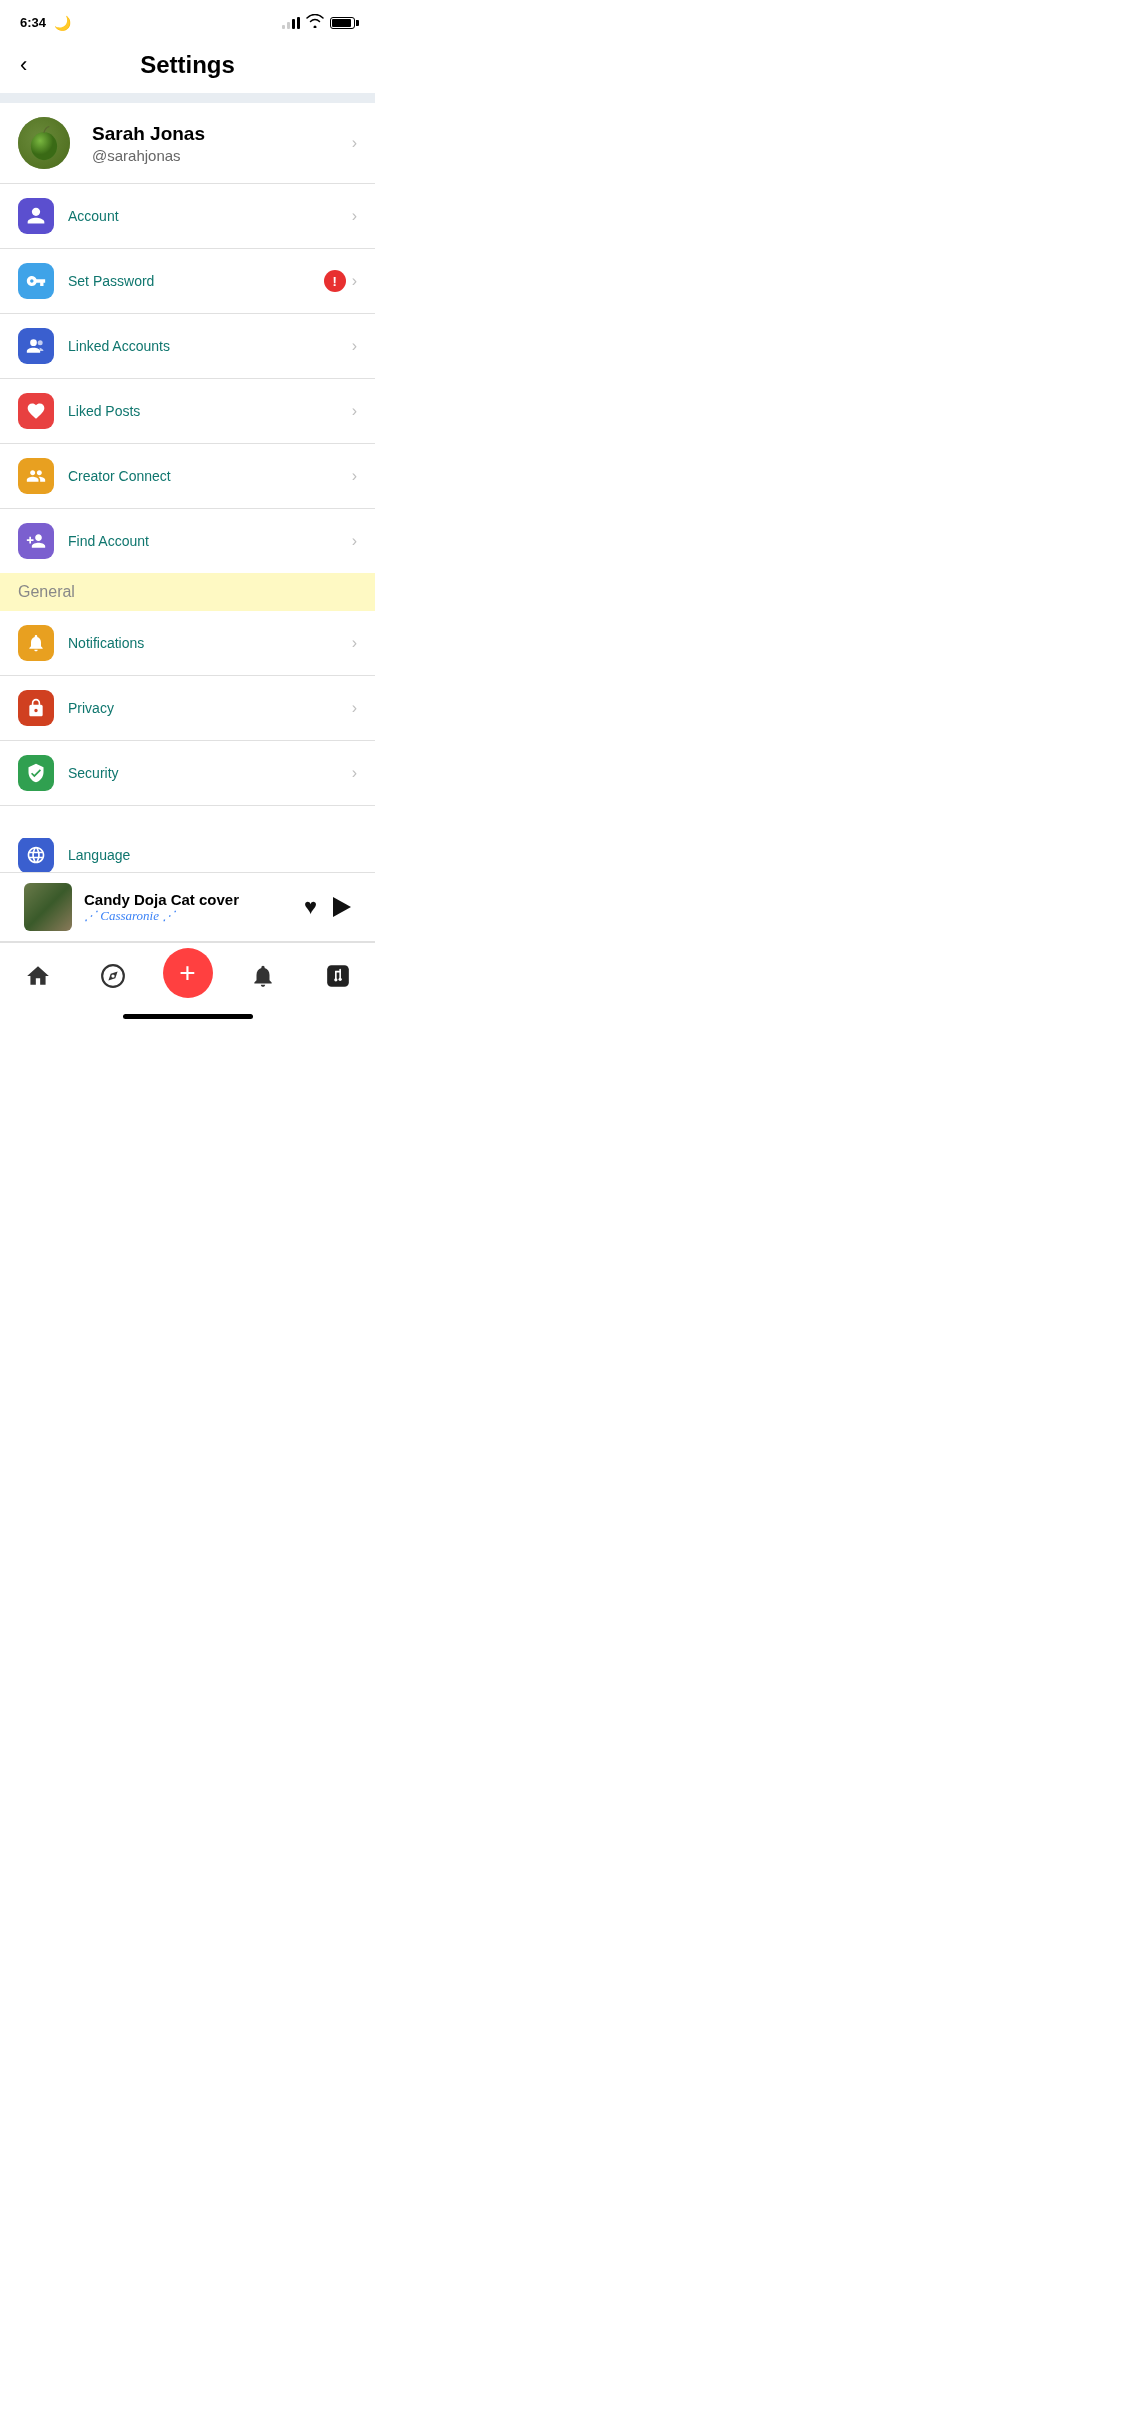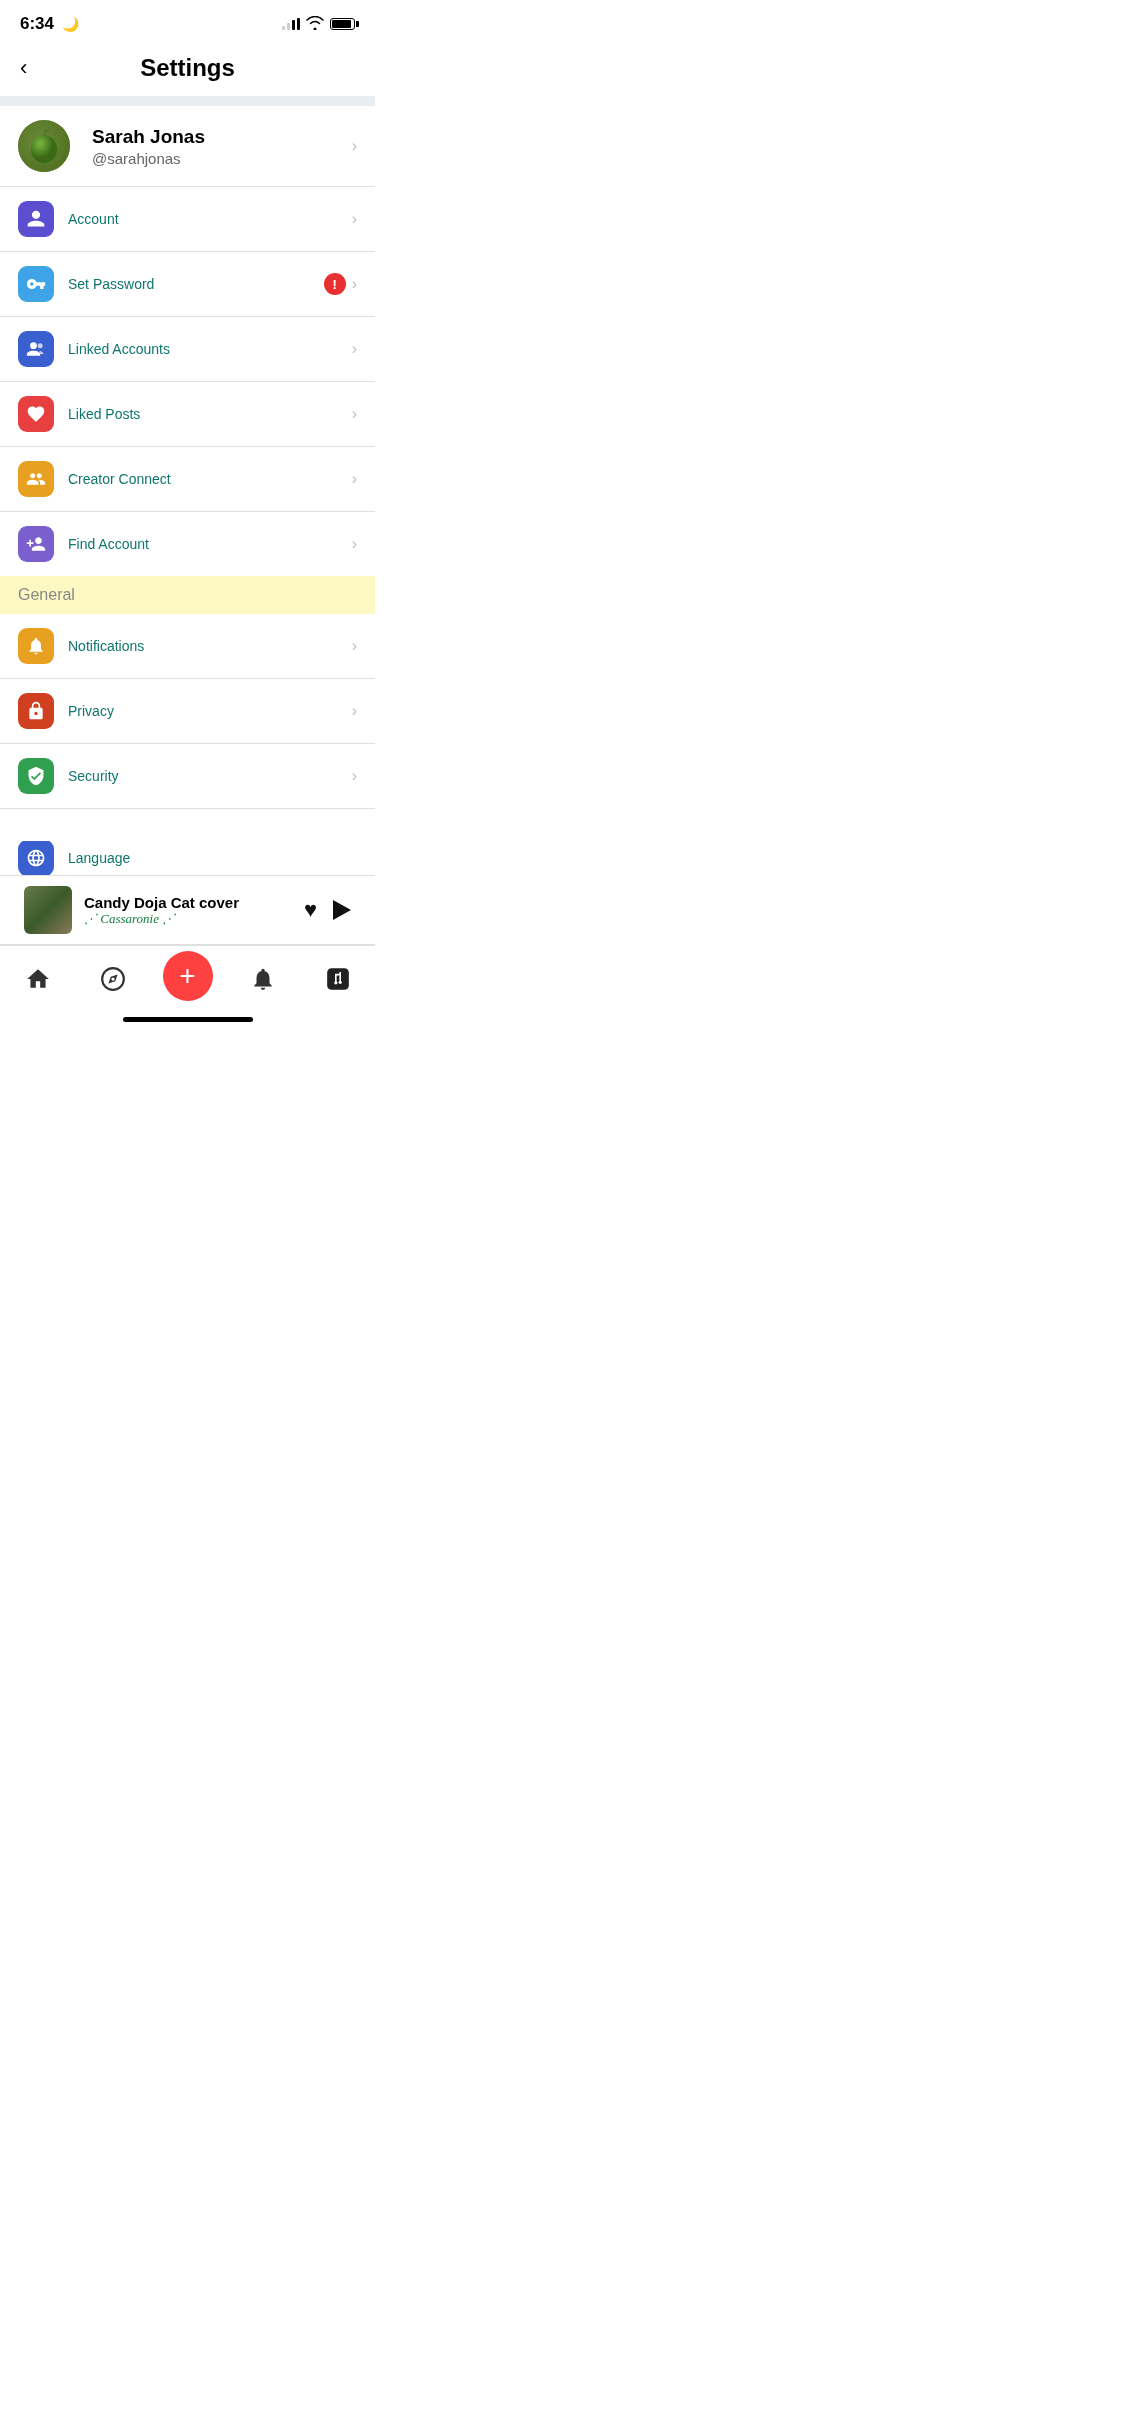--- a/index.html
+++ b/index.html
@@ -17,21 +17,21 @@
     
     .status-bar {
       display: flex;
       justify-content: space-between;
       align-items: center;
       padding: 14px 20px 8px;
       background: #fff;
     }
 
     .status-time {
-      font-size: 17px;
+      font-size: 13px;
       font-weight: 600;
       color: #000;
     }
 
     .status-icons {
       display: flex;
       align-items: center;
       gap: 6px;
     }
 
@@ -274,21 +274,21 @@
     }
 
     .mini-player-title {
       font-size: 15px;
       font-weight: 700;
       color: #000;
     }
 
     .mini-player-artist {
       font-size: 13px;
-      color: #15803d;
+      color: #3b82f6;
       font-family: 'Palatino Linotype', 'Book Antiqua', Georgia, serif;
       font-style: italic;
     }
 
     .mini-player-controls {
       display: flex;
       align-items: center;
       gap: 16px;
     }
 

